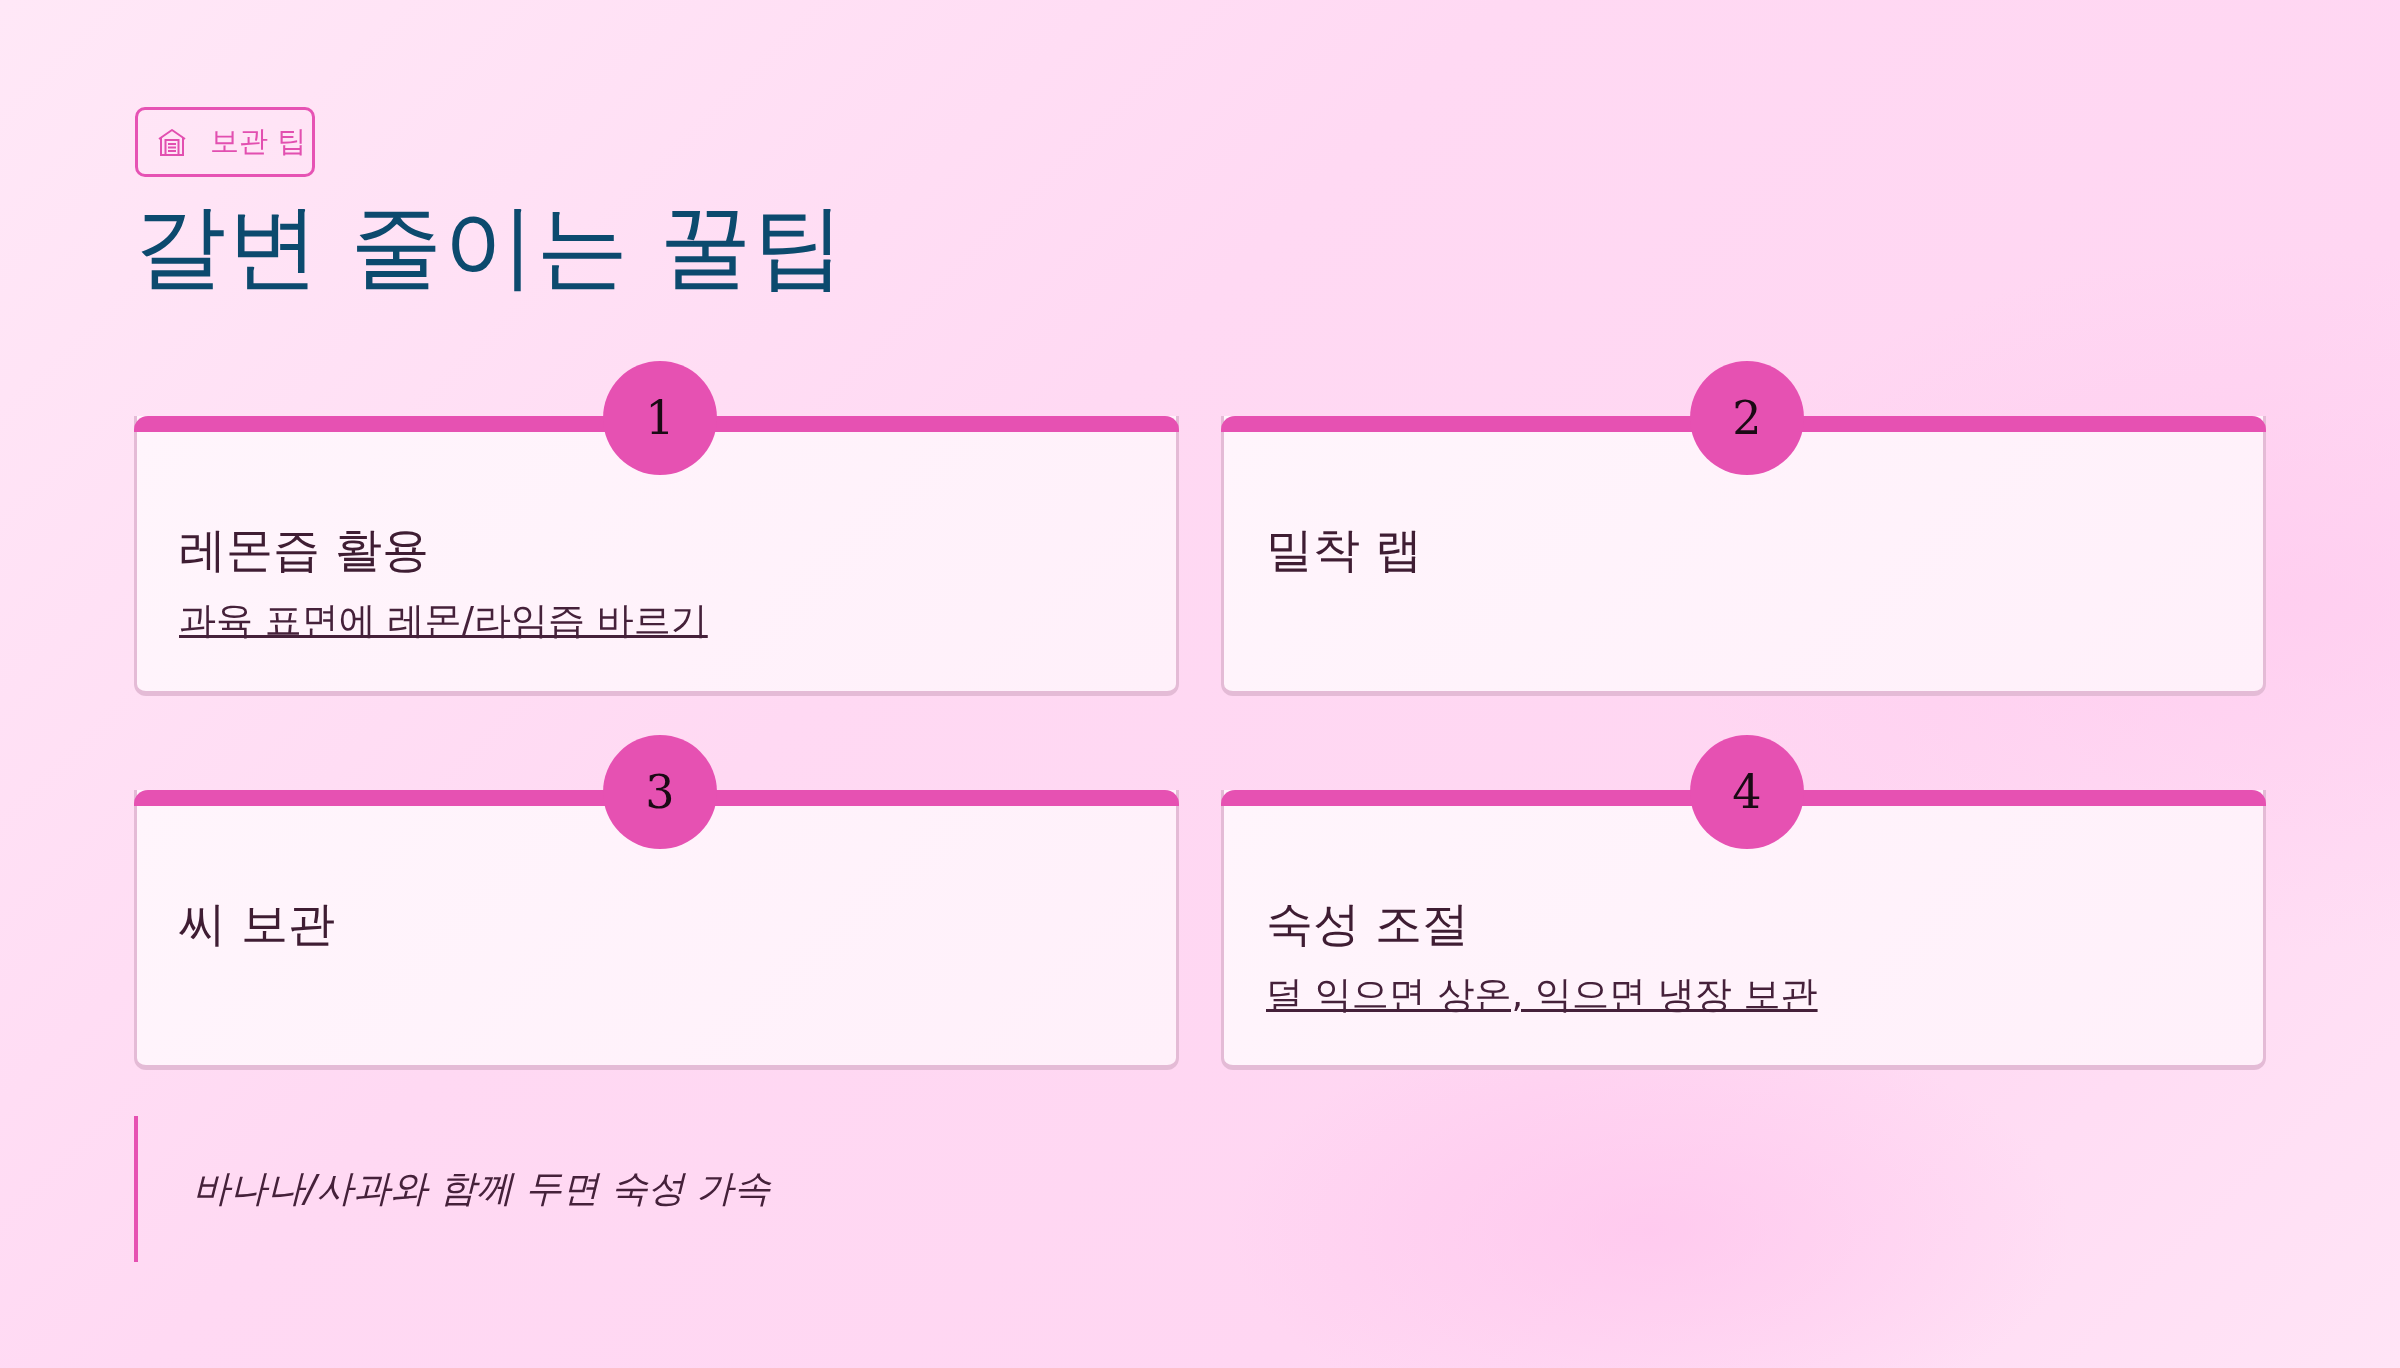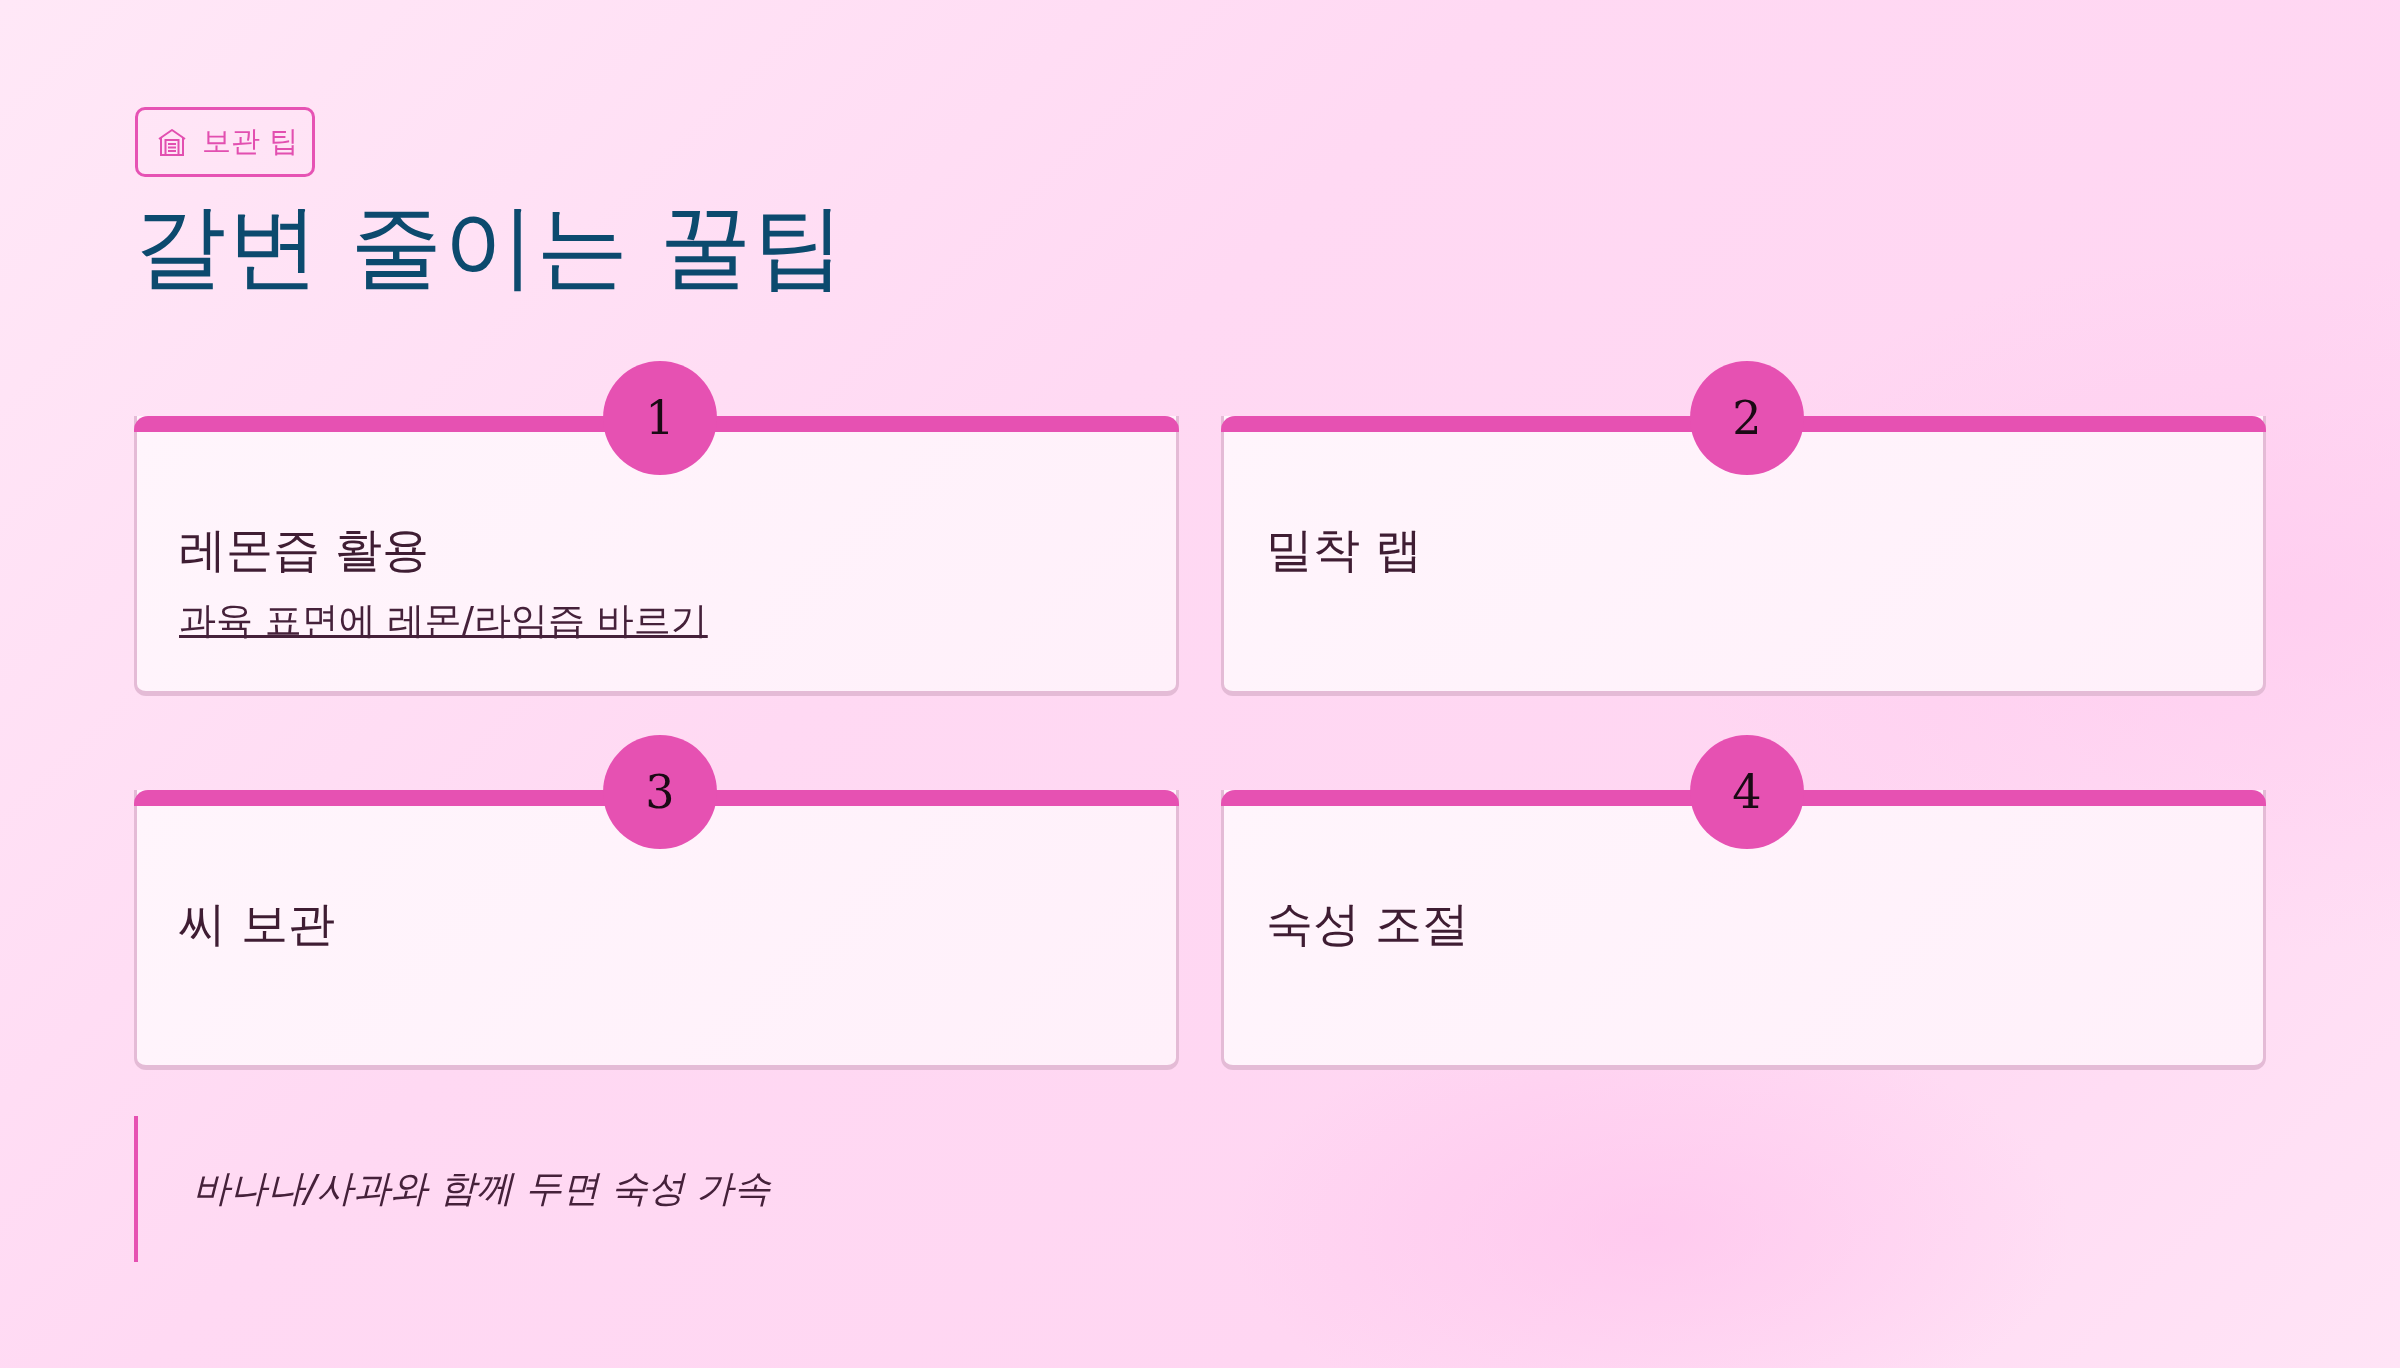--- a/index.html
+++ b/index.html
@@ -10,21 +10,21 @@
         radial-gradient(ellipse 600px 300px at 1650px 1230px, rgba(255,190,235,0.55), rgba(255,190,235,0) 70%),
         radial-gradient(ellipse 900px 500px at 2300px 600px, rgba(255,200,238,0.6), rgba(255,200,238,0) 70%),
         linear-gradient(135deg, #ffe8f7 0%, #ffd9f3 40%, #ffd6f2 70%, #ffe4f6 100%);
       color: #3d1a30;
     }
     .badge {
       position: absolute; left: 135px; top: 107px;
       width: 180px; height: 70px; box-sizing: border-box;
       border: 3px solid #e653b4; border-radius: 10px;
       display: flex; align-items: center; padding-left: 18px;
-      color: #e24fb0; font-size: 29px;
+      color: #e24fb0; font-size: 29px; gap: 8px;
     }
     .badge svg { width: 32px; height: 32px; margin-right: 14px; }
     .title {
       position: absolute; left: 134px; top: 196px;
       font-size: 92px; font-weight: normal; margin: 0; line-height: 1.1;
       color: #0c4a6e; letter-spacing: 1px;
     }
     .card {
       position: absolute; width: 1045px; height: 280px; box-sizing: border-box;
       background: linear-gradient(135deg, #fff5fc, #fff0fa);
@@ -94,17 +94,18 @@
 <div class="card" id="card3">
   <div class="topbar"></div>
   <div class="num">3</div>
   <div class="heading">씨 보관</div>
 </div>
 
 <div class="card" id="card4">
   <div class="topbar"></div>
   <div class="num">4</div>
   <div class="heading">숙성 조절</div>
+  <div class="desc">덜 익으면 상온, 익으면 냉장 보관</div>
 </div>
 
 <div class="note">
   <span>바나나/사과와 함께 두면 숙성 가속</span>
 </div>
 
 </body></html>

